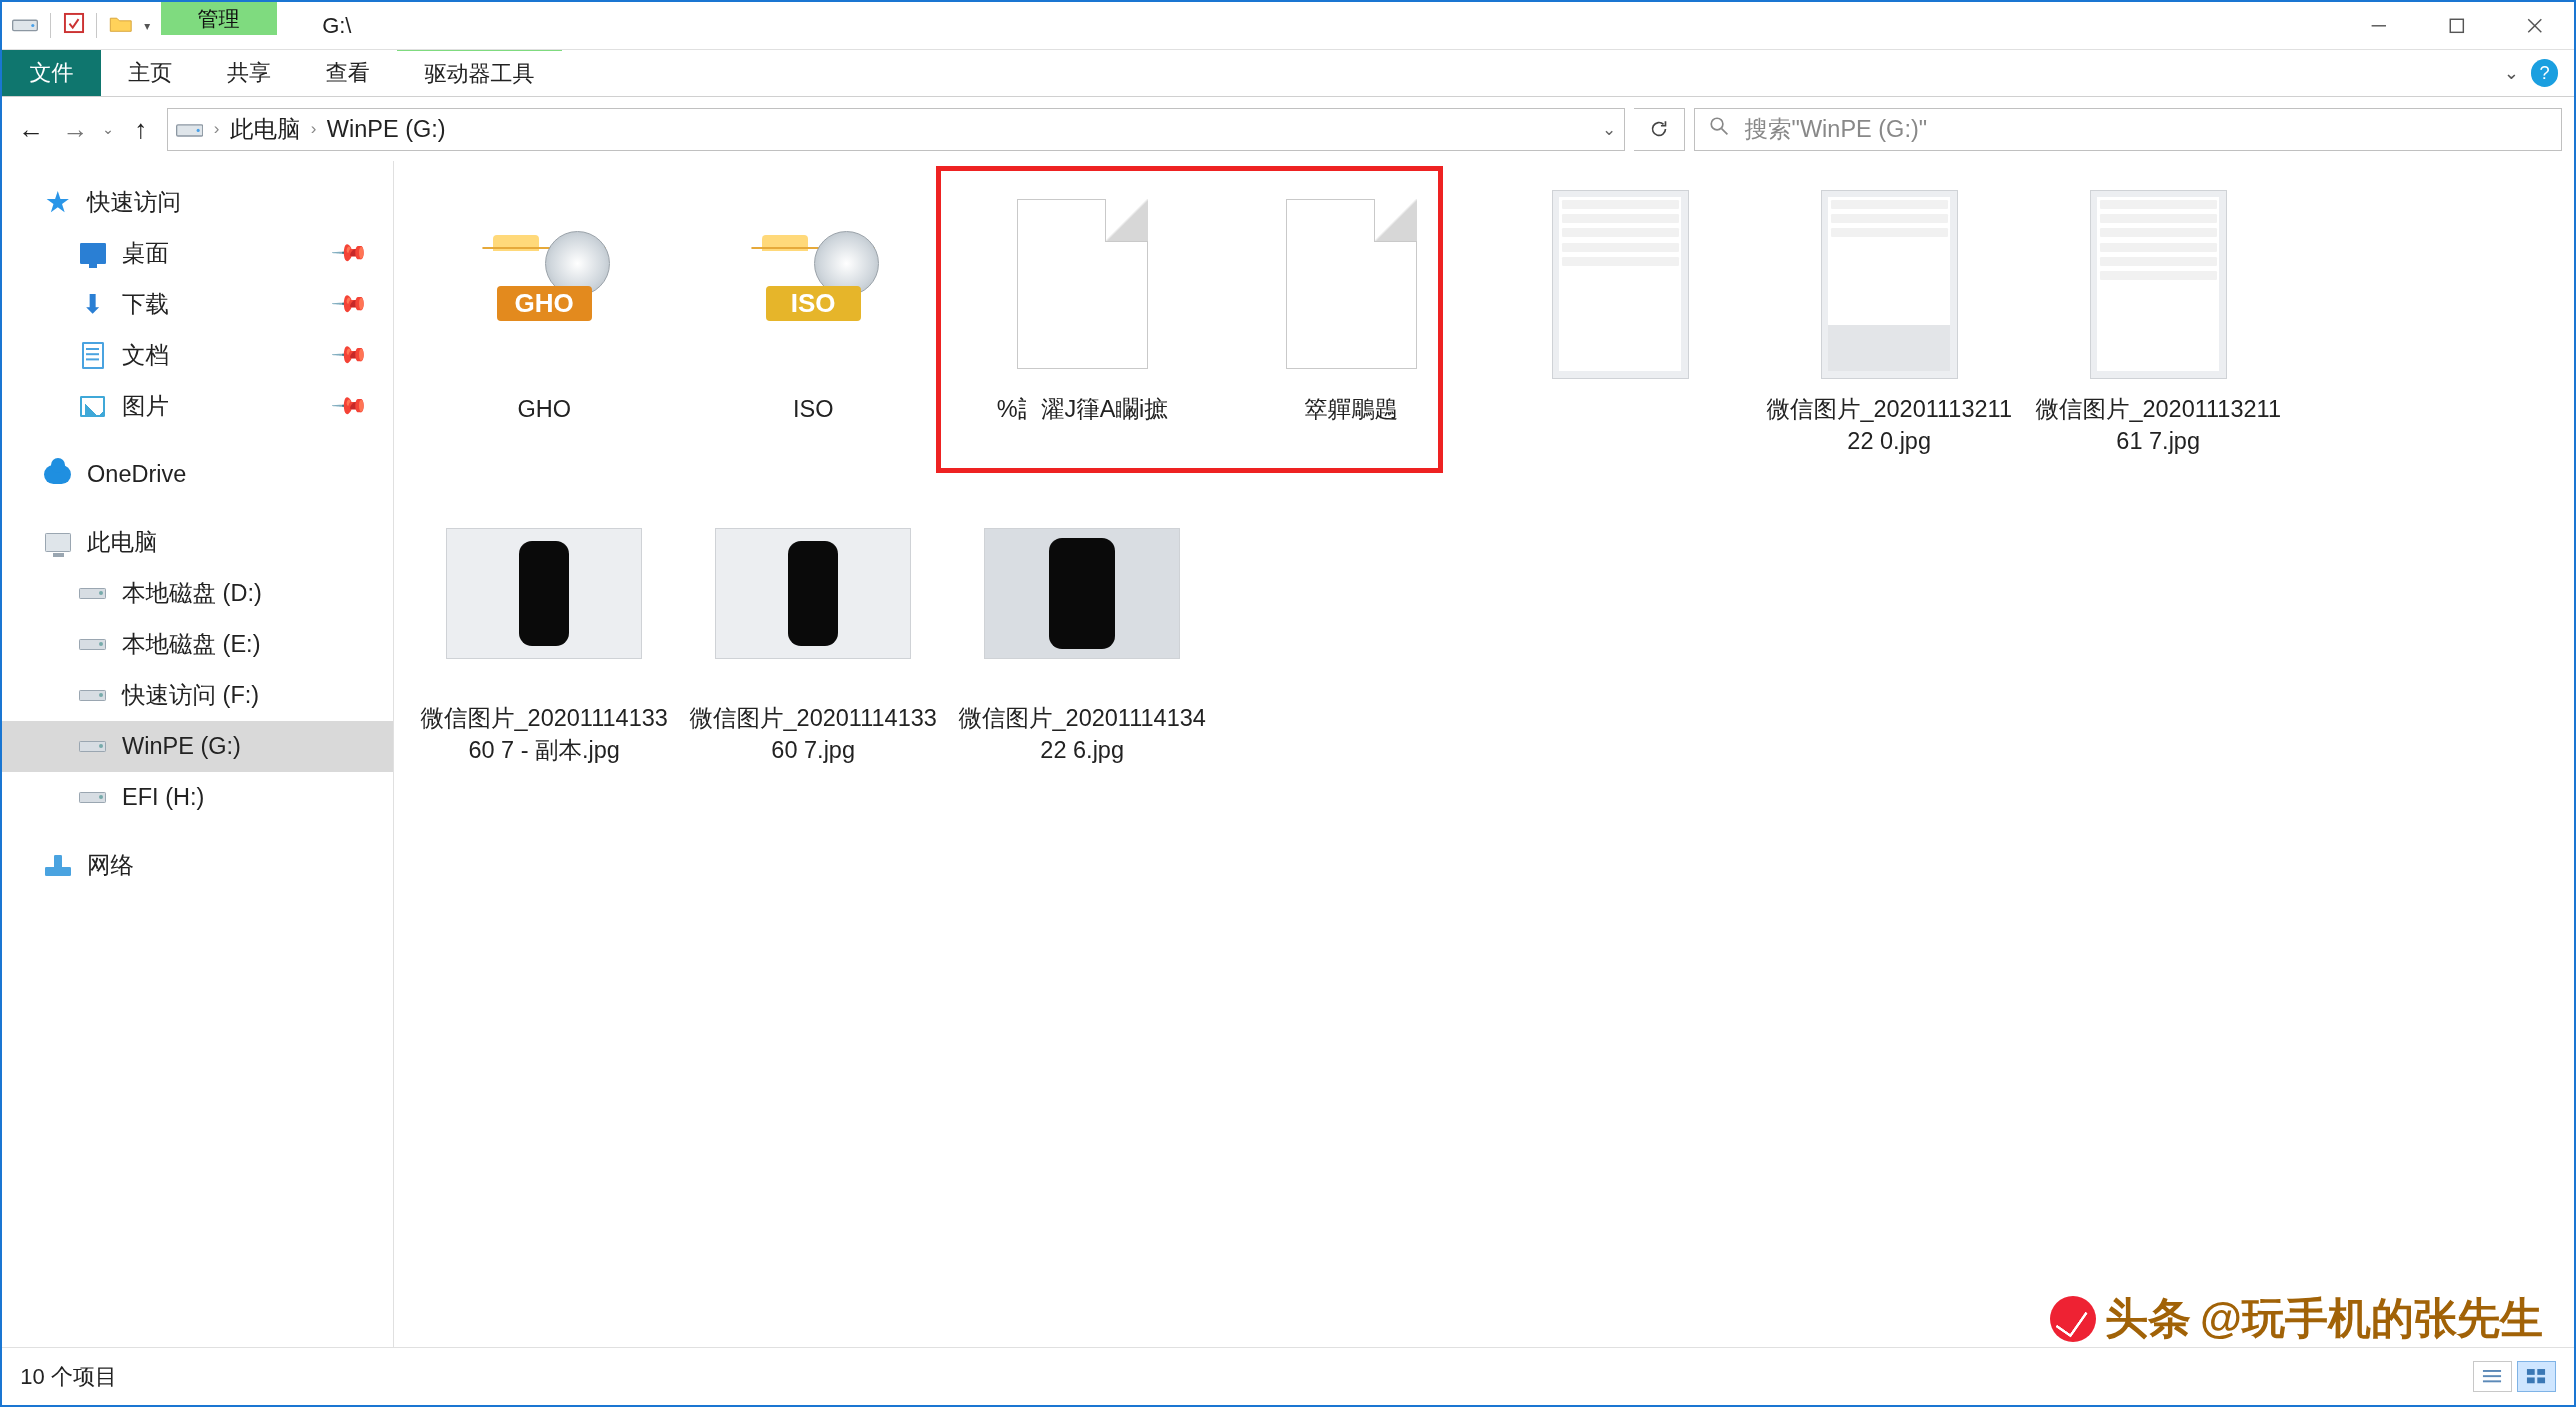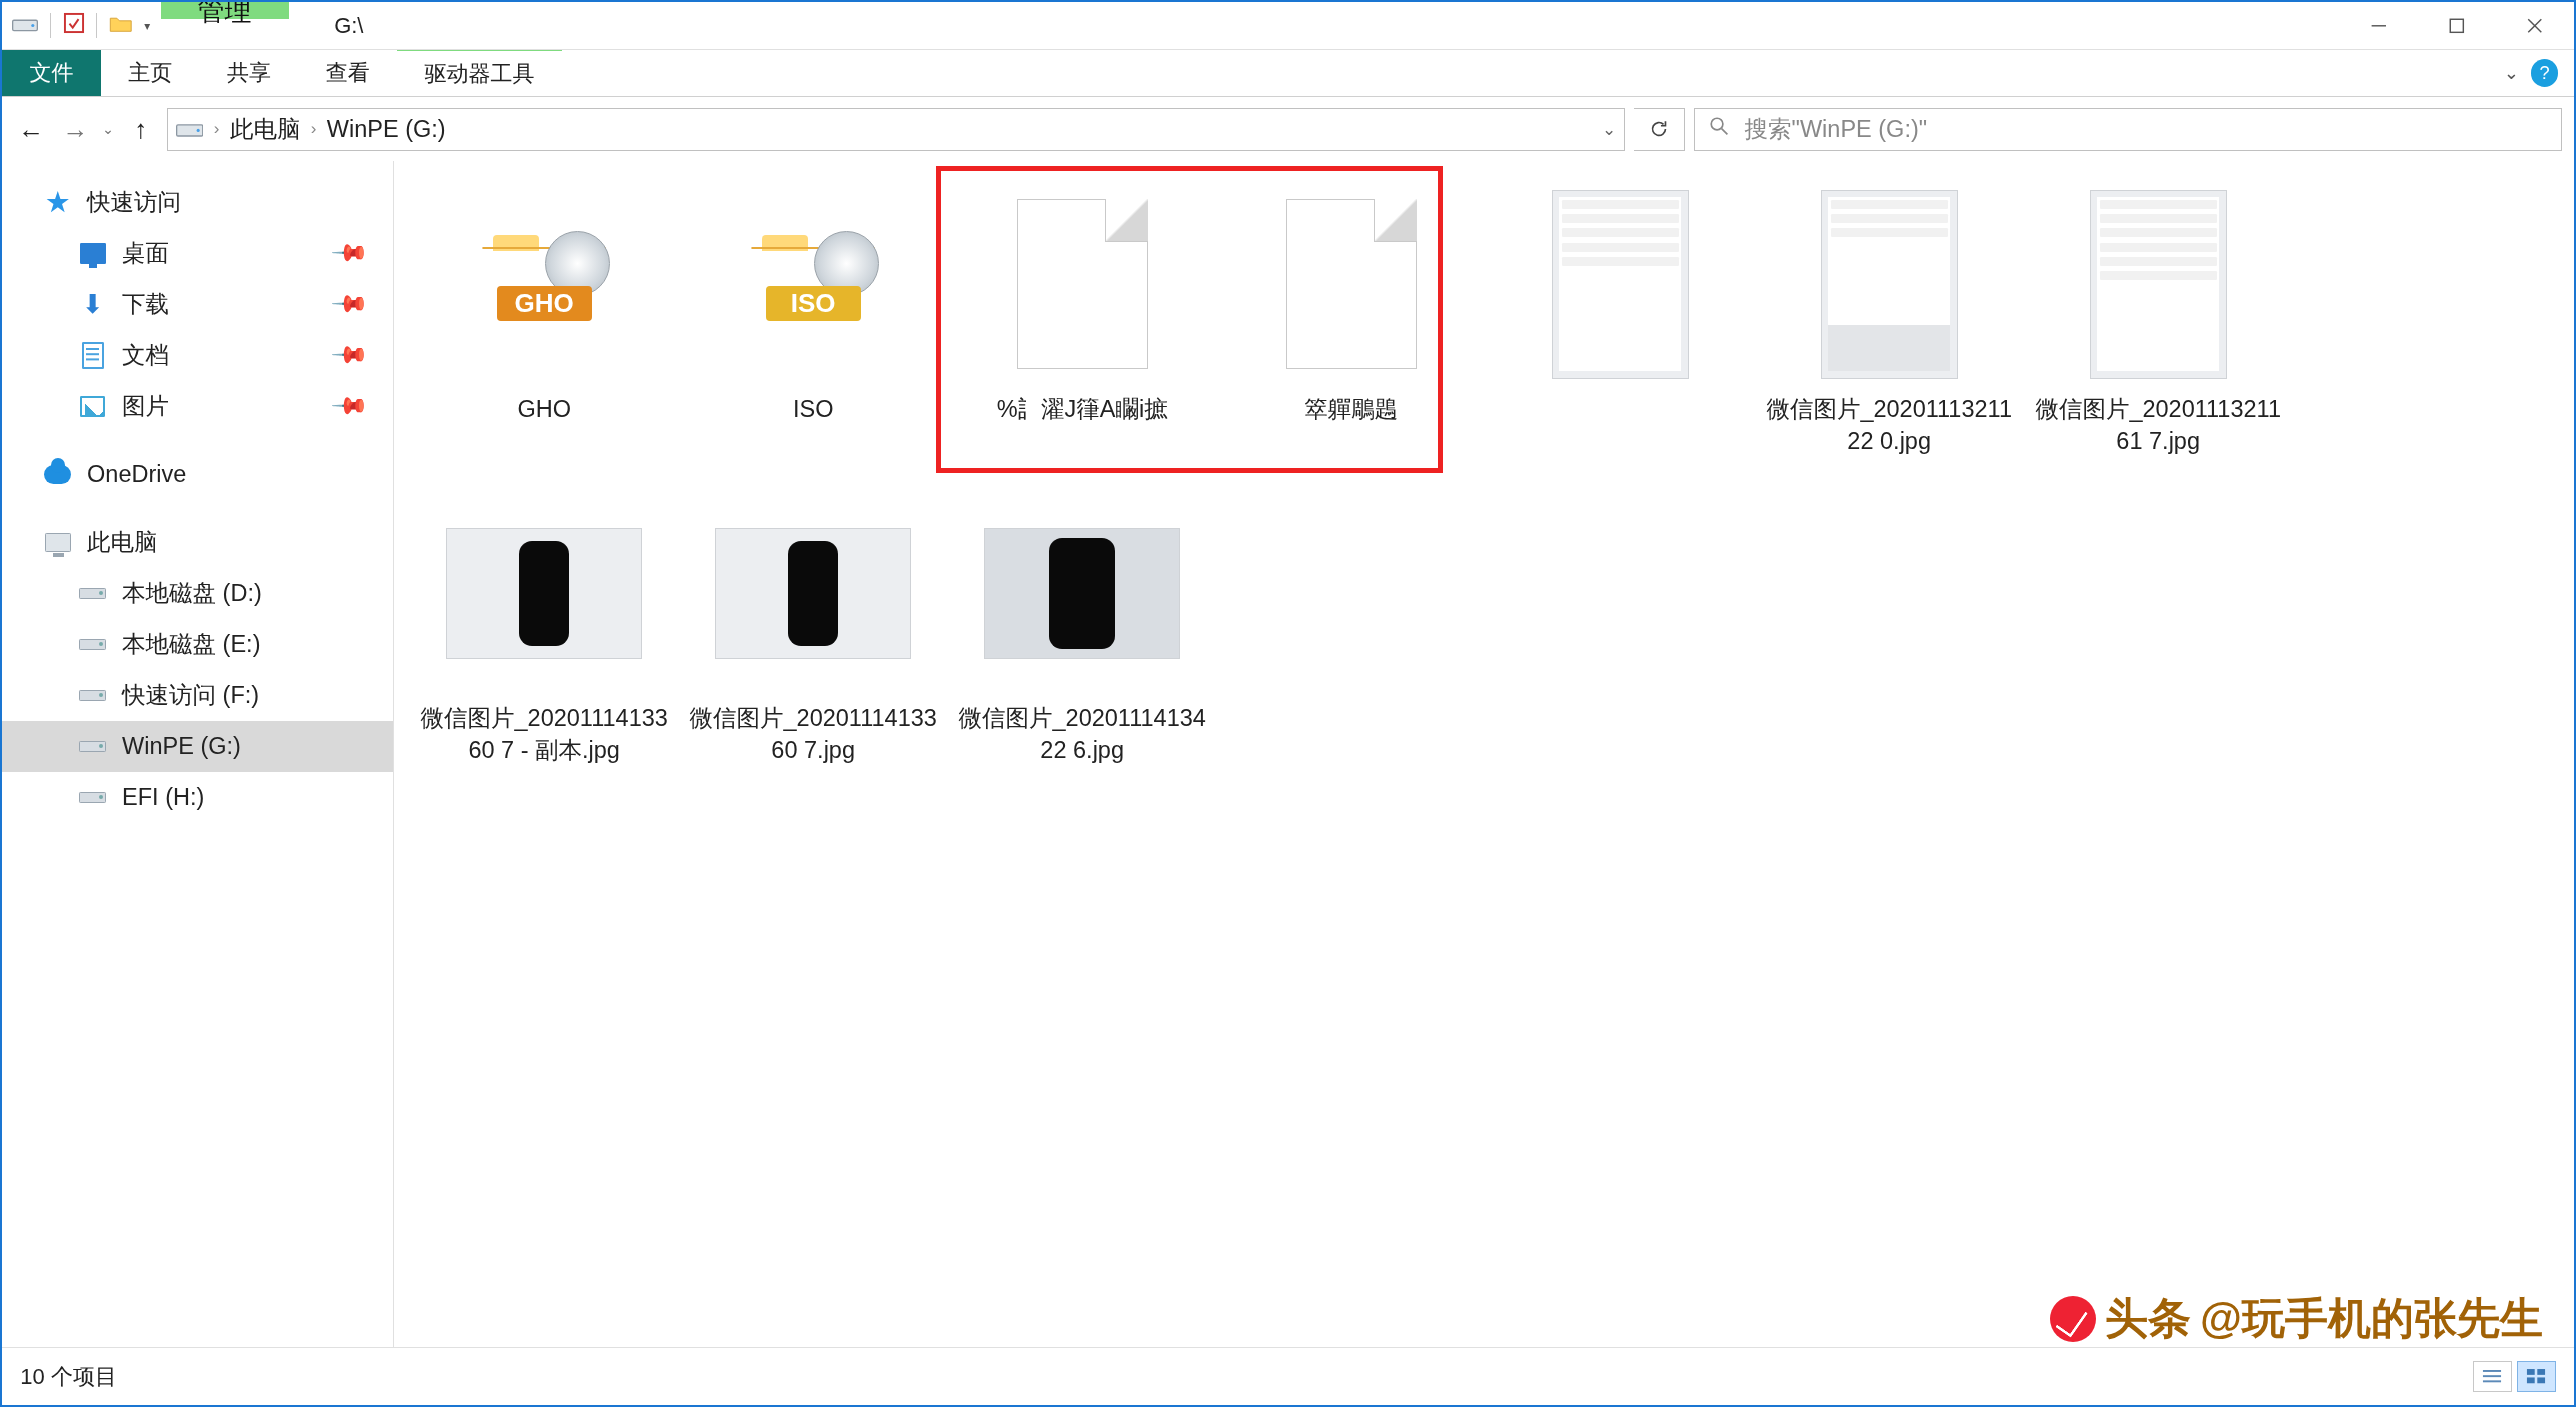--- a/index.html
+++ b/index.html
@@ -4,21 +4,21 @@
 <style>
   * { box-sizing: border-box; margin: 0; padding: 0; font-family: "Microsoft YaHei", "Segoe UI", sans-serif; }
   body { width: 2576px; height: 1407px; transform-origin: top left; background: #fff; border: 2.6px solid #1a76d2; overflow: hidden; position: relative; }
 
   
   .titlebar { height: 48px; display: flex; align-items: stretch; background: #fff; border-bottom: 0.7px solid #e0e0e0; }
   .titlebar-left { display: flex; align-items: center; padding: 0 5.2px; gap: 5.2px; }
   .qat { display: flex; align-items: center; gap: 11.8px; font-size: 17px; padding: 0 5.2px; }
   .qat .chev { font-size: 11.8px; color: #555; }
   .titlebar-title { flex: 1; display: flex; align-items: center; font-size: 22px; color: #222; padding-left: 26px; }
-  .ctxtab { align-self: flex-start; height: 17px; display: flex; align-items: center; padding: 0 37px; background: #7fdb7f; color: #111; font-size: 27px; margin-right: 19.6px; }
+  .ctxtab { align-self: flex-start; height: 33px; display: flex; align-items: center; padding: 0 37px; background: #7fdb7f; color: #111; font-size: 21px; margin-right: 19.6px; }
   .win-controls { display: flex; align-items: stretch; }
   .win-btn { width: 78px; display: flex; align-items: center; justify-content: center; font-size: 22px; color: #555; }
   .win-btn svg { width: 19.6px; height: 19.6px; }
 
   
   .ribbon { height: 46px; display: flex; align-items: stretch; }
   .ribbon-tab { padding: 0 27.4px; display: flex; align-items: center; font-size: 22px; color: #222; }
   .ribbon-tab.file { background: #0f766e; color: #fff; }
   .ribbon-tab.ctx { border-top: 1.3px solid #7fdb7f; }
   .ribbon-right { margin-left: auto; display: flex; align-items: center; gap: 11.8px; padding-right: 15.7px; }
@@ -281,20 +281,28 @@
       <div class="side-row child">
         <span class="ic">
             <span class="hdd">
               <span class="led" style="background:#7aa"></span>
             </span>
           </span>
         <span>EFI (H:)</span>
       </div>
     </div>
 
+    <div class="side-group">
+      <div class="side-row">
+        <span class="ic">
+            <span class="net"></span>
+          </span>
+        <span>网络</span>
+      </div>
+    </div>
   </div>
 
   <div class="content">
     <div class="redbox" style="left:542px; top:5.2px; width:507px; height:307px;"></div>
 
     <div class="grid">
 
       <div class="item">
         <div class="thumb">
             <div class="folder-icon">

